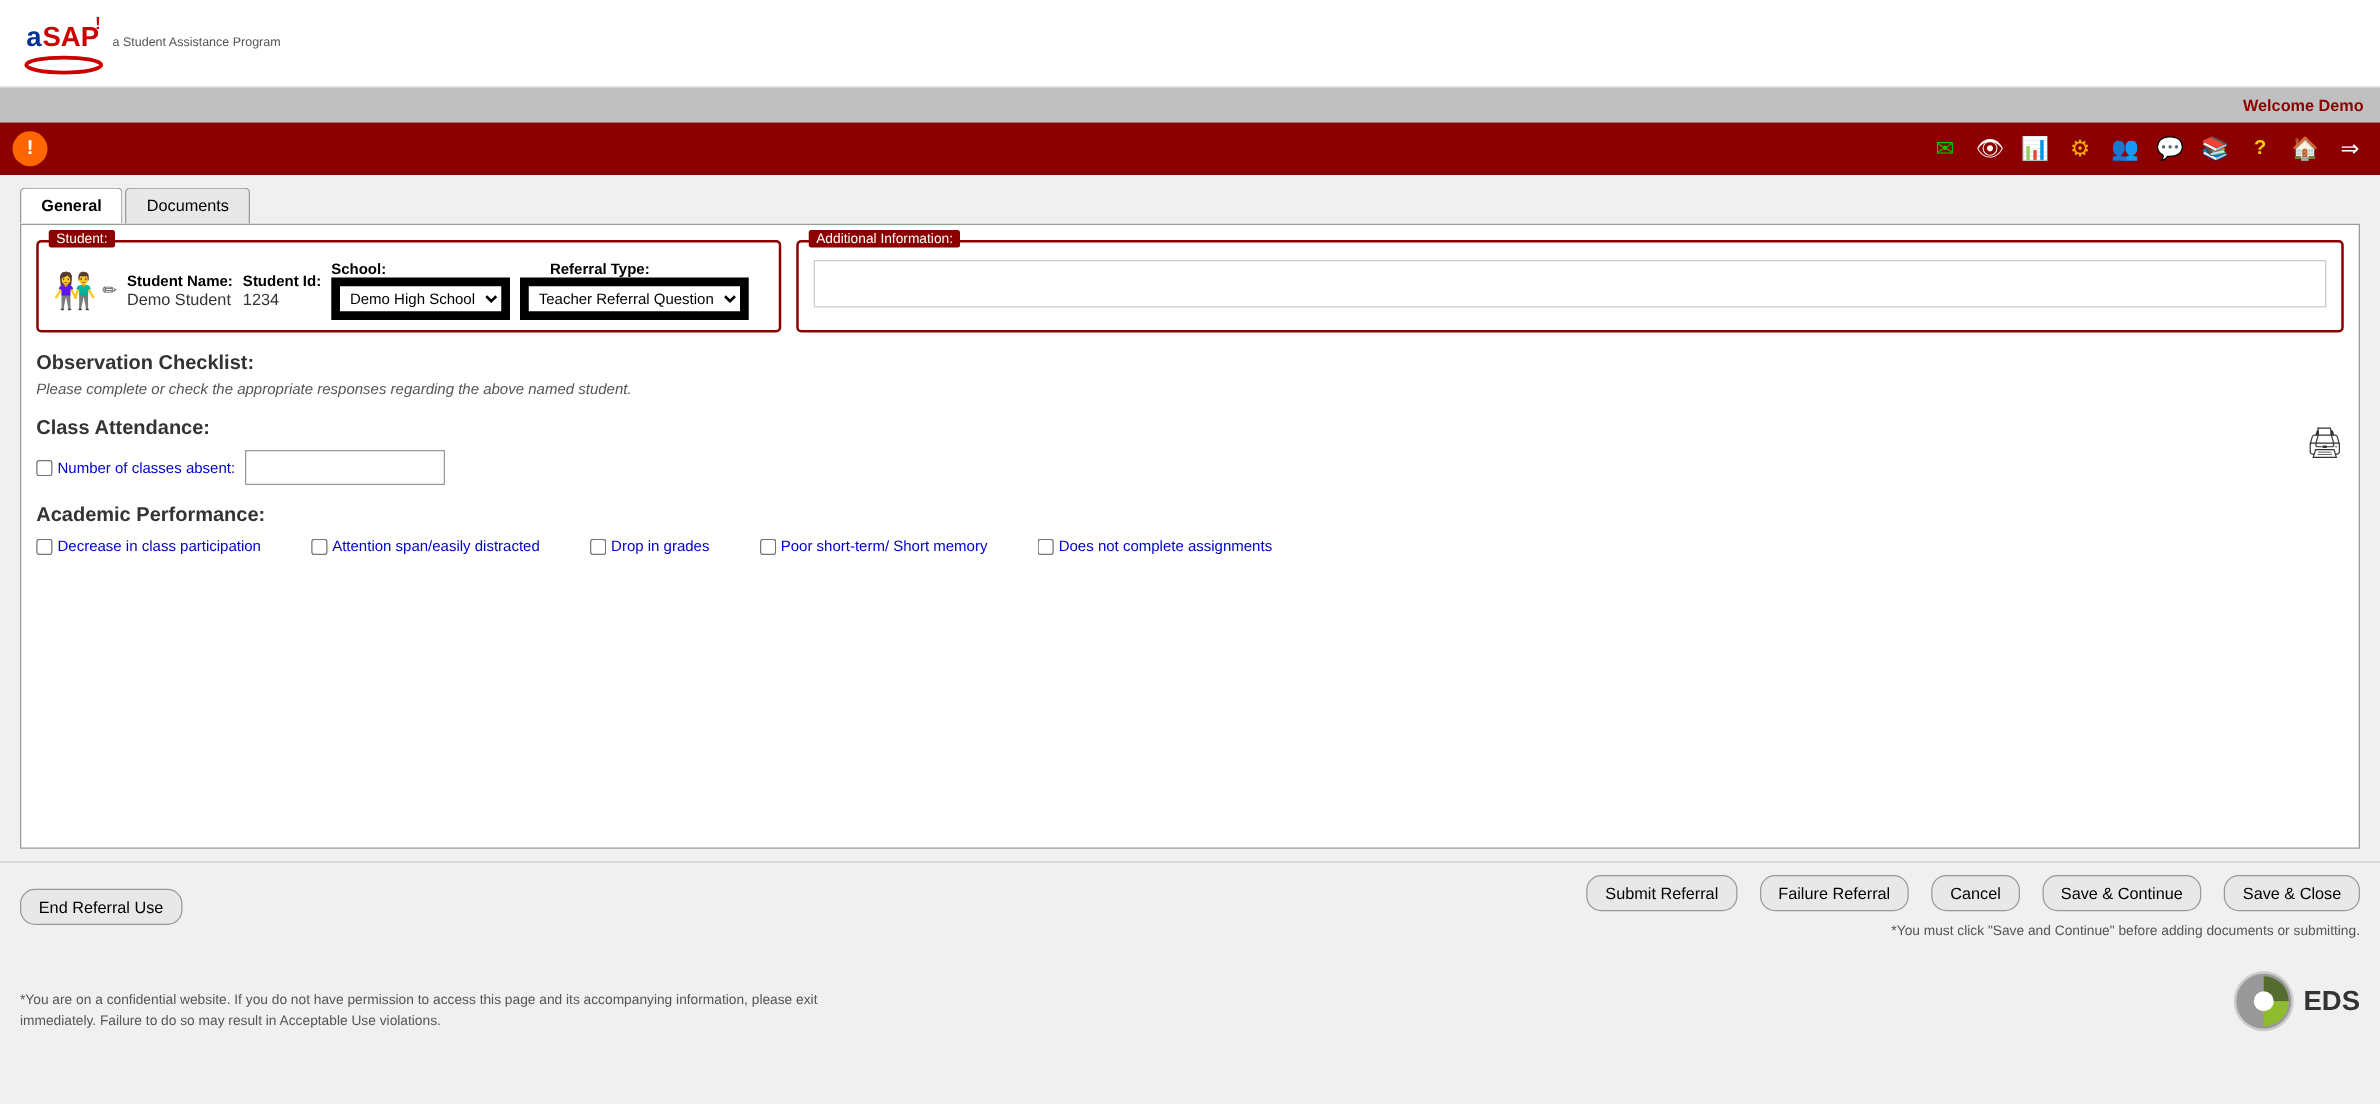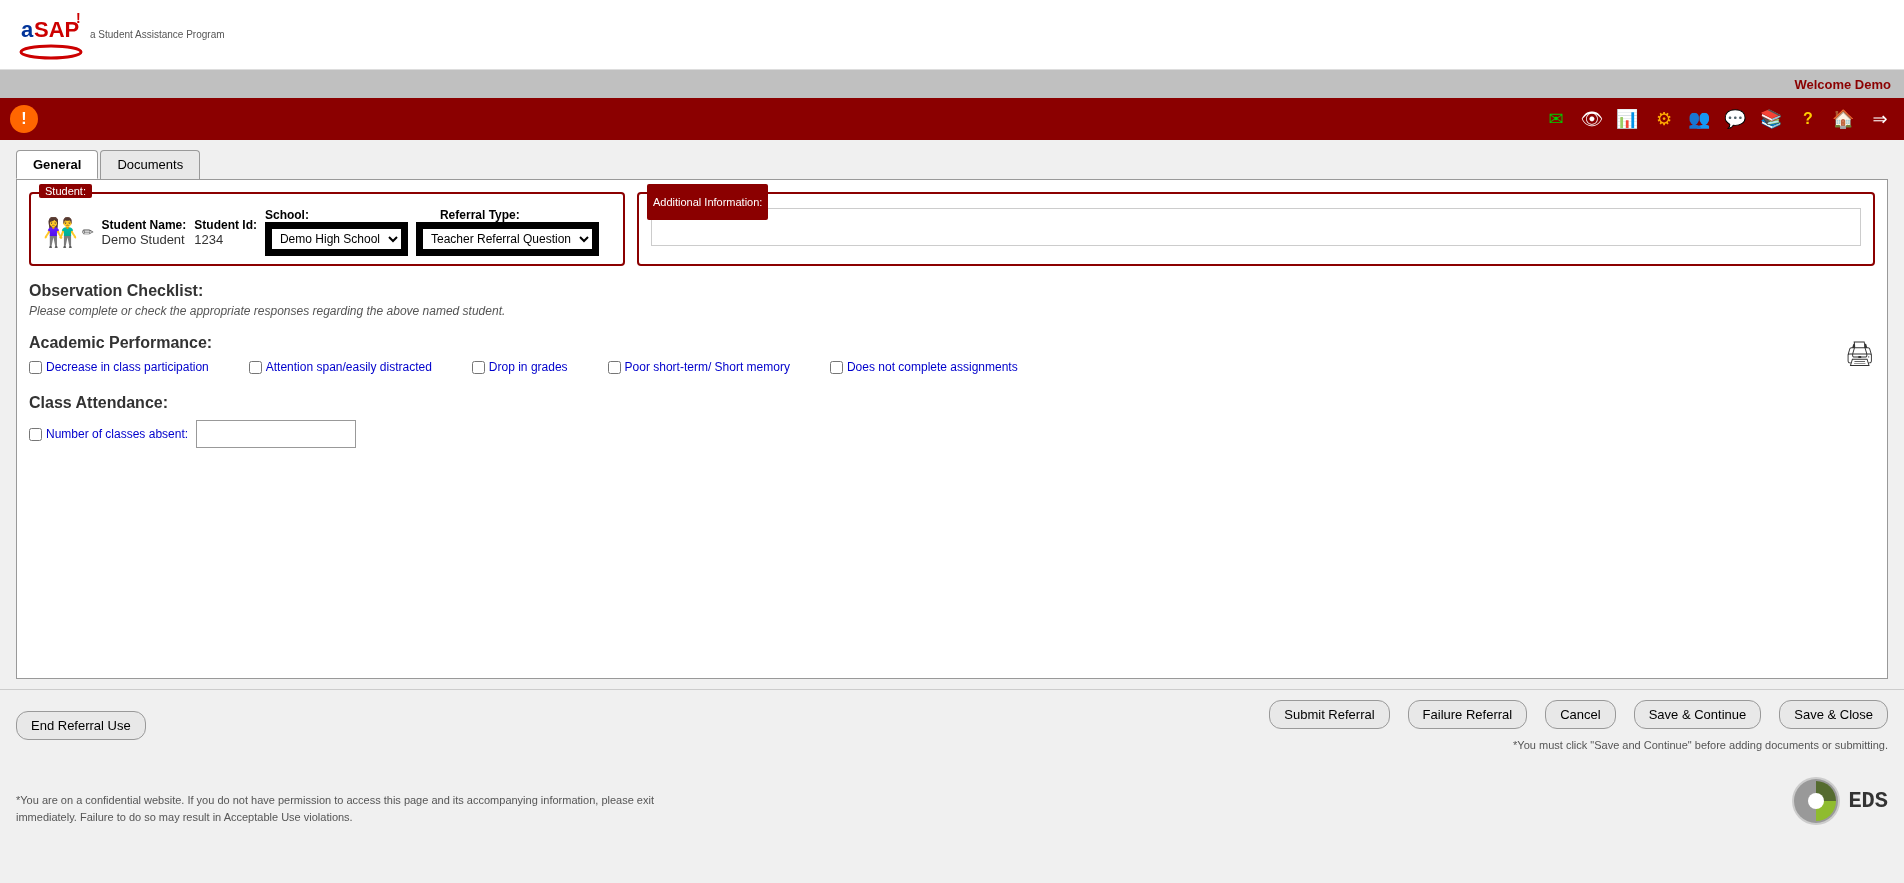--- a/index.html
+++ b/index.html
@@ -154,21 +154,21 @@
       flex: 1;
       margin-left: 12px;
     }
     #additional-right-label {
       position: absolute;
       top: -10px;
       left: 8px;
       background: #8b0000;
       color: white;
       font-size: 11px;
-      padding: 12px 6px;
+      padding: 1px 6px;
       border-radius: 2px;
     }
 
     
     #observation-section {
       margin-bottom: 16px;
     }
     #observation-title {
       font-size: 16px;
       font-weight: bold;
@@ -409,20 +409,29 @@
     </div>
 
     <div id="print-btn">🖨</div>
 
     <div id="observation-section">
       <div id="observation-title">Observation Checklist:</div>
       <div id="observation-subtitle">Please complete or check the appropriate responses regarding the above named student.</div>
     </div>
 
     <div>
+      <div class="section-title">Class Attendance:</div>
+      <div class="absent-row">
+        <input type="checkbox" style="">
+        <label style="font-size:12px;color:#0000cc;cursor:pointer;">Number of classes absent:</label>
+        <input type="text" id="number-absent-input" style="width: 160px; height: 28px; border: 1px solid rgb(153, 153, 153); font-size: 12px; padding: 2px 4px;">
+      </div>
+    </div>
+
+    <div>
       <div class="section-title">Academic Performance:</div>
       <div class="checkbox-row">
         <div class="checkbox-item">
           <input type="checkbox" style="">
           <label>Decrease in class participation</label>
         </div>
         <div class="checkbox-item">
           <input type="checkbox" style="">
           <label>Attention span/easily distracted</label>
         </div>
@@ -431,29 +440,20 @@
           <label>Drop in grades</label>
         </div>
         <div class="checkbox-item">
           <input type="checkbox" style="">
           <label>Poor short-term/ Short memory</label>
         </div>
         <div class="checkbox-item">
           <input type="checkbox" style="">
           <label>Does not complete assignments</label>
         </div>
-      </div>
-    </div>
-
-    <div>
-      <div class="section-title">Class Attendance:</div>
-      <div class="absent-row">
-        <input type="checkbox" style="">
-        <label style="font-size:12px;color:#0000cc;cursor:pointer;">Number of classes absent:</label>
-        <input type="text" id="number-absent-input" style="width: 160px; height: 28px; border: 1px solid rgb(153, 153, 153); font-size: 12px; padding: 2px 4px;">
       </div>
     </div>
 
   </div>
 
 </div>
 
 <div id="bottom-bar">
   <button class="action-btn">End Referral Use</button>
   <div id="right-buttons">
@@ -474,15 +474,15 @@
   </div>
   <div id="eds-logo">
     <div id="eds-circle">
       <svg width="48" height="48" viewBox="0 0 48 48">
         <circle cx="24" cy="24" r="22" fill="#999"></circle>
         <path d="M24 4 A20 20 0 0 1 44 24 L24 24 Z" fill="#556b2f"></path>
         <path d="M24 24 L44 24 A20 20 0 0 1 24 44 Z" fill="#8fbc2f"></path>
         <circle cx="24" cy="24" r="8" fill="white"></circle>
       </svg>
     </div>
-    <span id="eds-text" style="font-size:22px;font-weight:bold;color:#333;font-family:Liberation Mono, monospace;">EDS</span>
+    <span id="eds-text" style="font-size:22px;font-weight:bold;color:#333;">EDS</span>
   </div>
 </div>
 
 </body></html>

